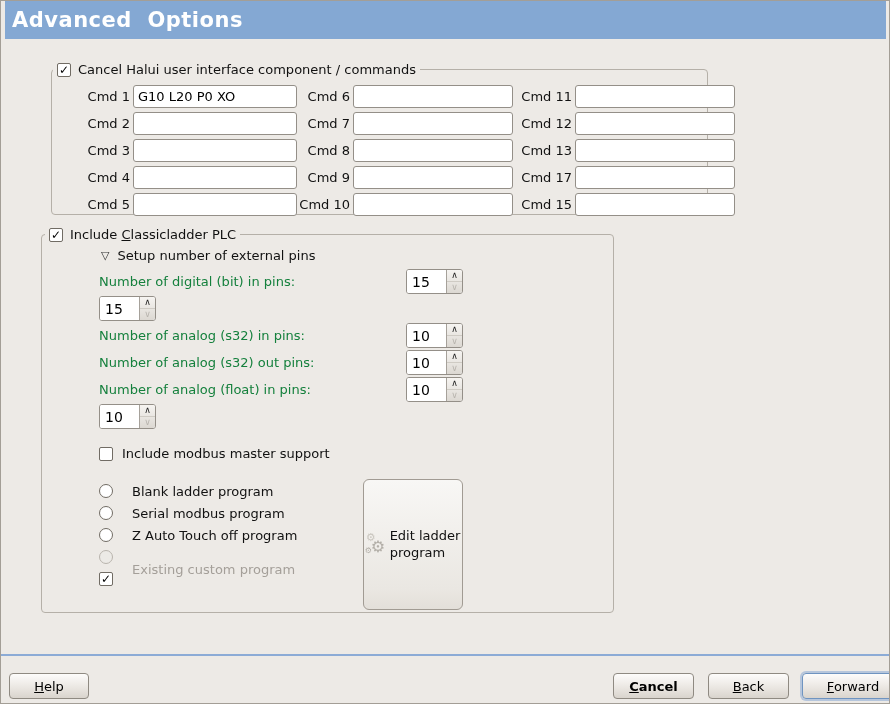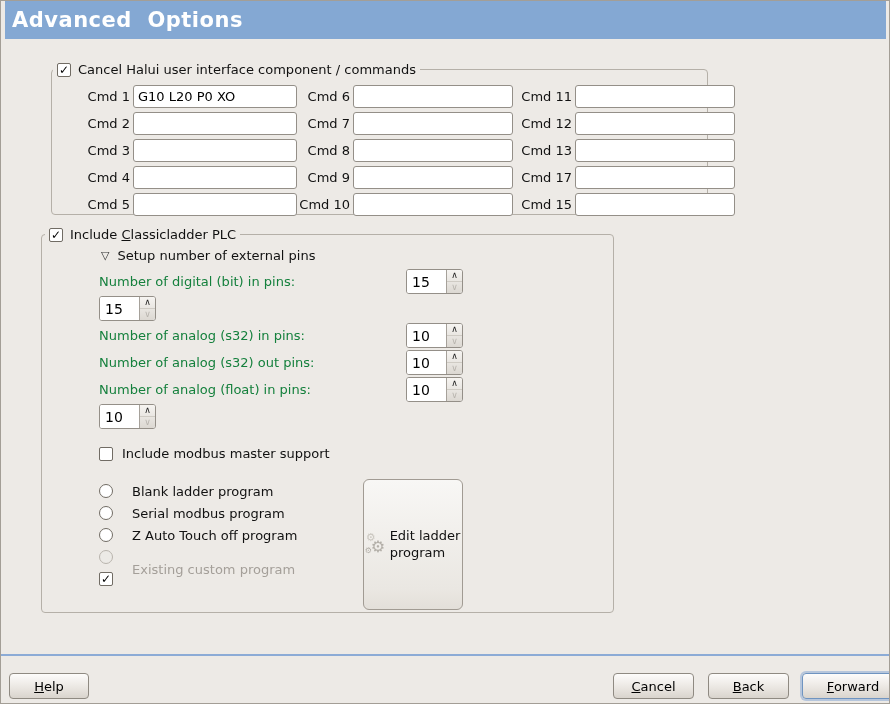--- a/index.html
+++ b/index.html
@@ -131,21 +131,21 @@
     position: absolute; top: 672px; height: 26px;
     border: 1px solid #8f8a82; border-radius: 4px;
     background: linear-gradient(#fdfcfb, #e9e5e0 60%, #d9d4cd);
     font-family: "DejaVu Sans", sans-serif; font-size: 13px; color: #000;
     display: flex; align-items: center; justify-content: center;
     cursor: default;
   }
   .btn > span { display: block; }
   .btn > span::first-letter { text-decoration: underline; }
   .btn-help    { left: 8px;   width: 80px; }
-  .btn-cancel  { left: 612px; width: 81px; }
+  .btn-cancel  { left: 612px; width: 81px; font-weight: bold; }
   .btn-back    { left: 707px; width: 81px; }
   .btn-forward {
     left: 801px; width: 102px;
     border-color: #6f94c0;
     box-shadow: 0 0 0 2px rgba(136, 168, 211, 0.55);
   }
   .mnemonic { text-decoration: underline; }
 </style>
 </head>
 <body>

